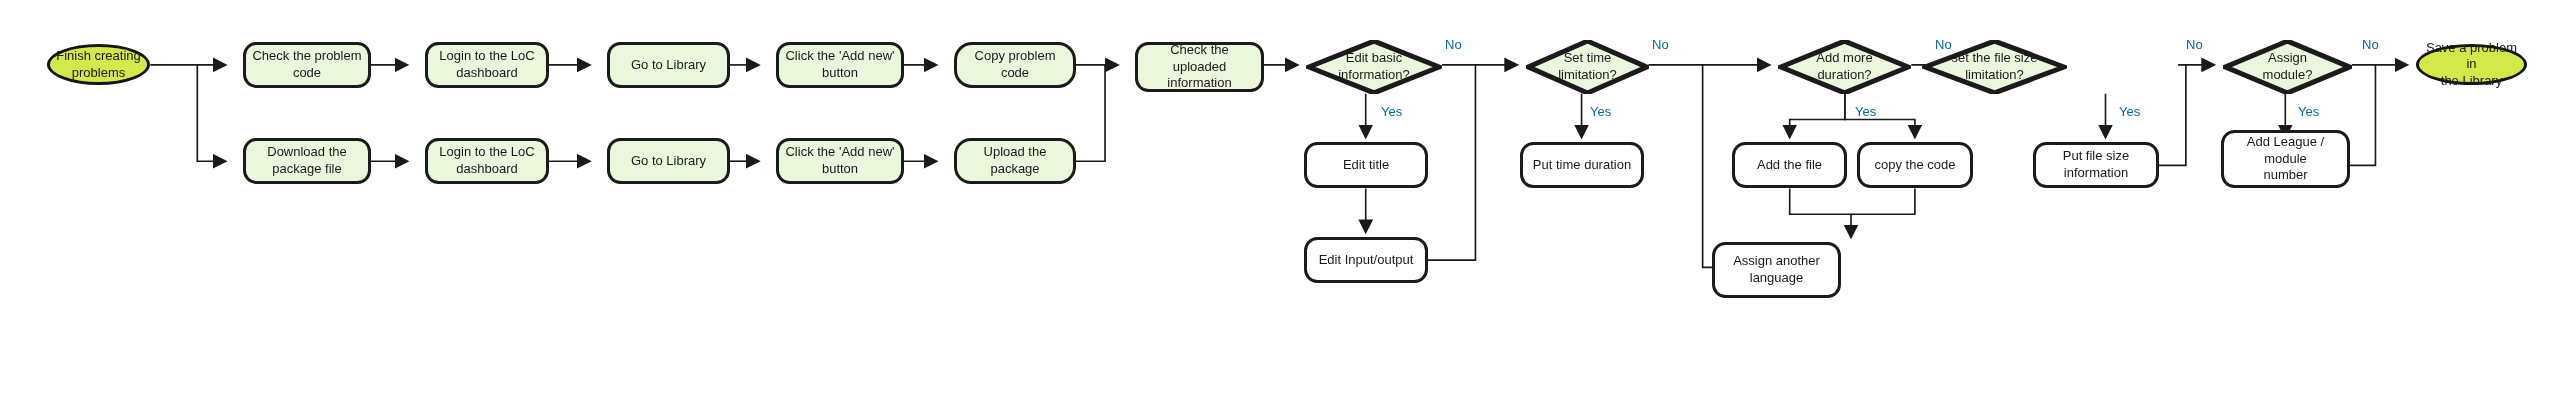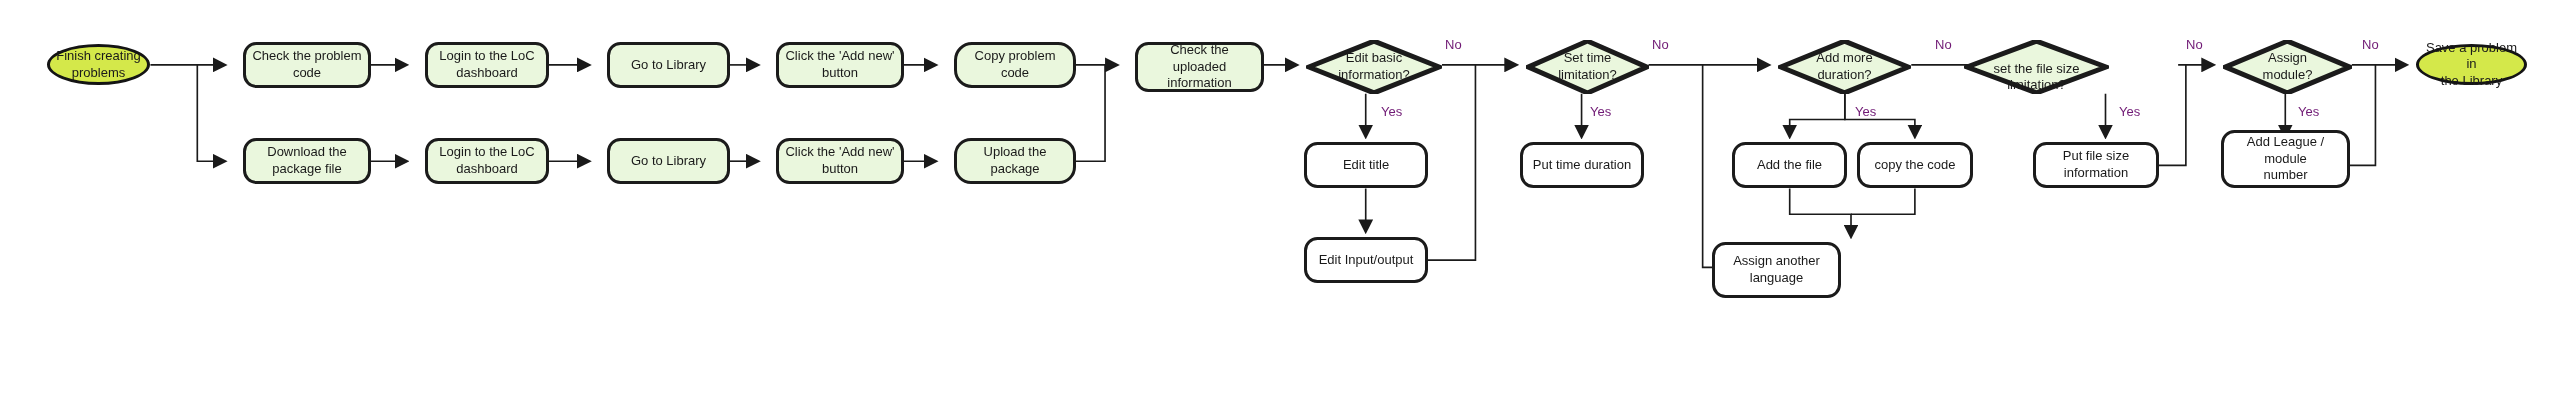--- a/index.html
+++ b/index.html
@@ -72,21 +72,21 @@
     width: 100%;
     height: 100%;
   }
   .decision .node-label {
     position: relative;
     z-index: 2;
   }
   .edge-label {
     position: absolute;
     font-size: 13px;
-    color: #701a75;
+    color: #0369a1;
     z-index: 6;
     white-space: nowrap;
   }
 </style>
 </head>
 <body>
 
 <div id="canvas">
 
   <svg id="edges" viewBox="0 0 5010 798" preserveAspectRatio="none">
@@ -219,21 +219,21 @@
       </div>
       <div class="node proc-white" style="left: 1732px; top: 142px; width: 115px; height: 46px;">
         <span class="node-label">Add the file</span>
       </div>
       <div class="node proc-white" style="left: 1857px; top: 142px; width: 116px; height: 46px;">
         <span class="node-label">copy the code</span>
       </div>
       <div class="node proc-white" style="left: 1712px; top: 242px; width: 129px; height: 56px;">
         <span class="node-label">Assign another language</span>
       </div>
-      <div class="node decision" style="left: 1964px; top: 40px; width: 145px; height: 54px; align-items: flex-end;">
+      <div class="node decision" style="left: 1922px; top: 40px; width: 145px; height: 54px;">
         <svg class="diamond-shape" viewBox="0 0 100 100" preserveAspectRatio="none">
           <polygon points="50,2 98,50 50,98 2,50" fill="#eaf7dd" stroke="#1b1b1b" stroke-width="5" vector-effect="non-scaling-stroke"></polygon>
         </svg>
         <span class="node-label">set the file size
 limitation?</span>
       </div>
       <div class="node proc-white" style="left: 2033px; top: 142px; width: 126px; height: 46px;">
         <span class="node-label">Put file size information</span>
       </div>
       <div class="node decision" style="left: 2223px; top: 40px; width: 129px; height: 54px;">

